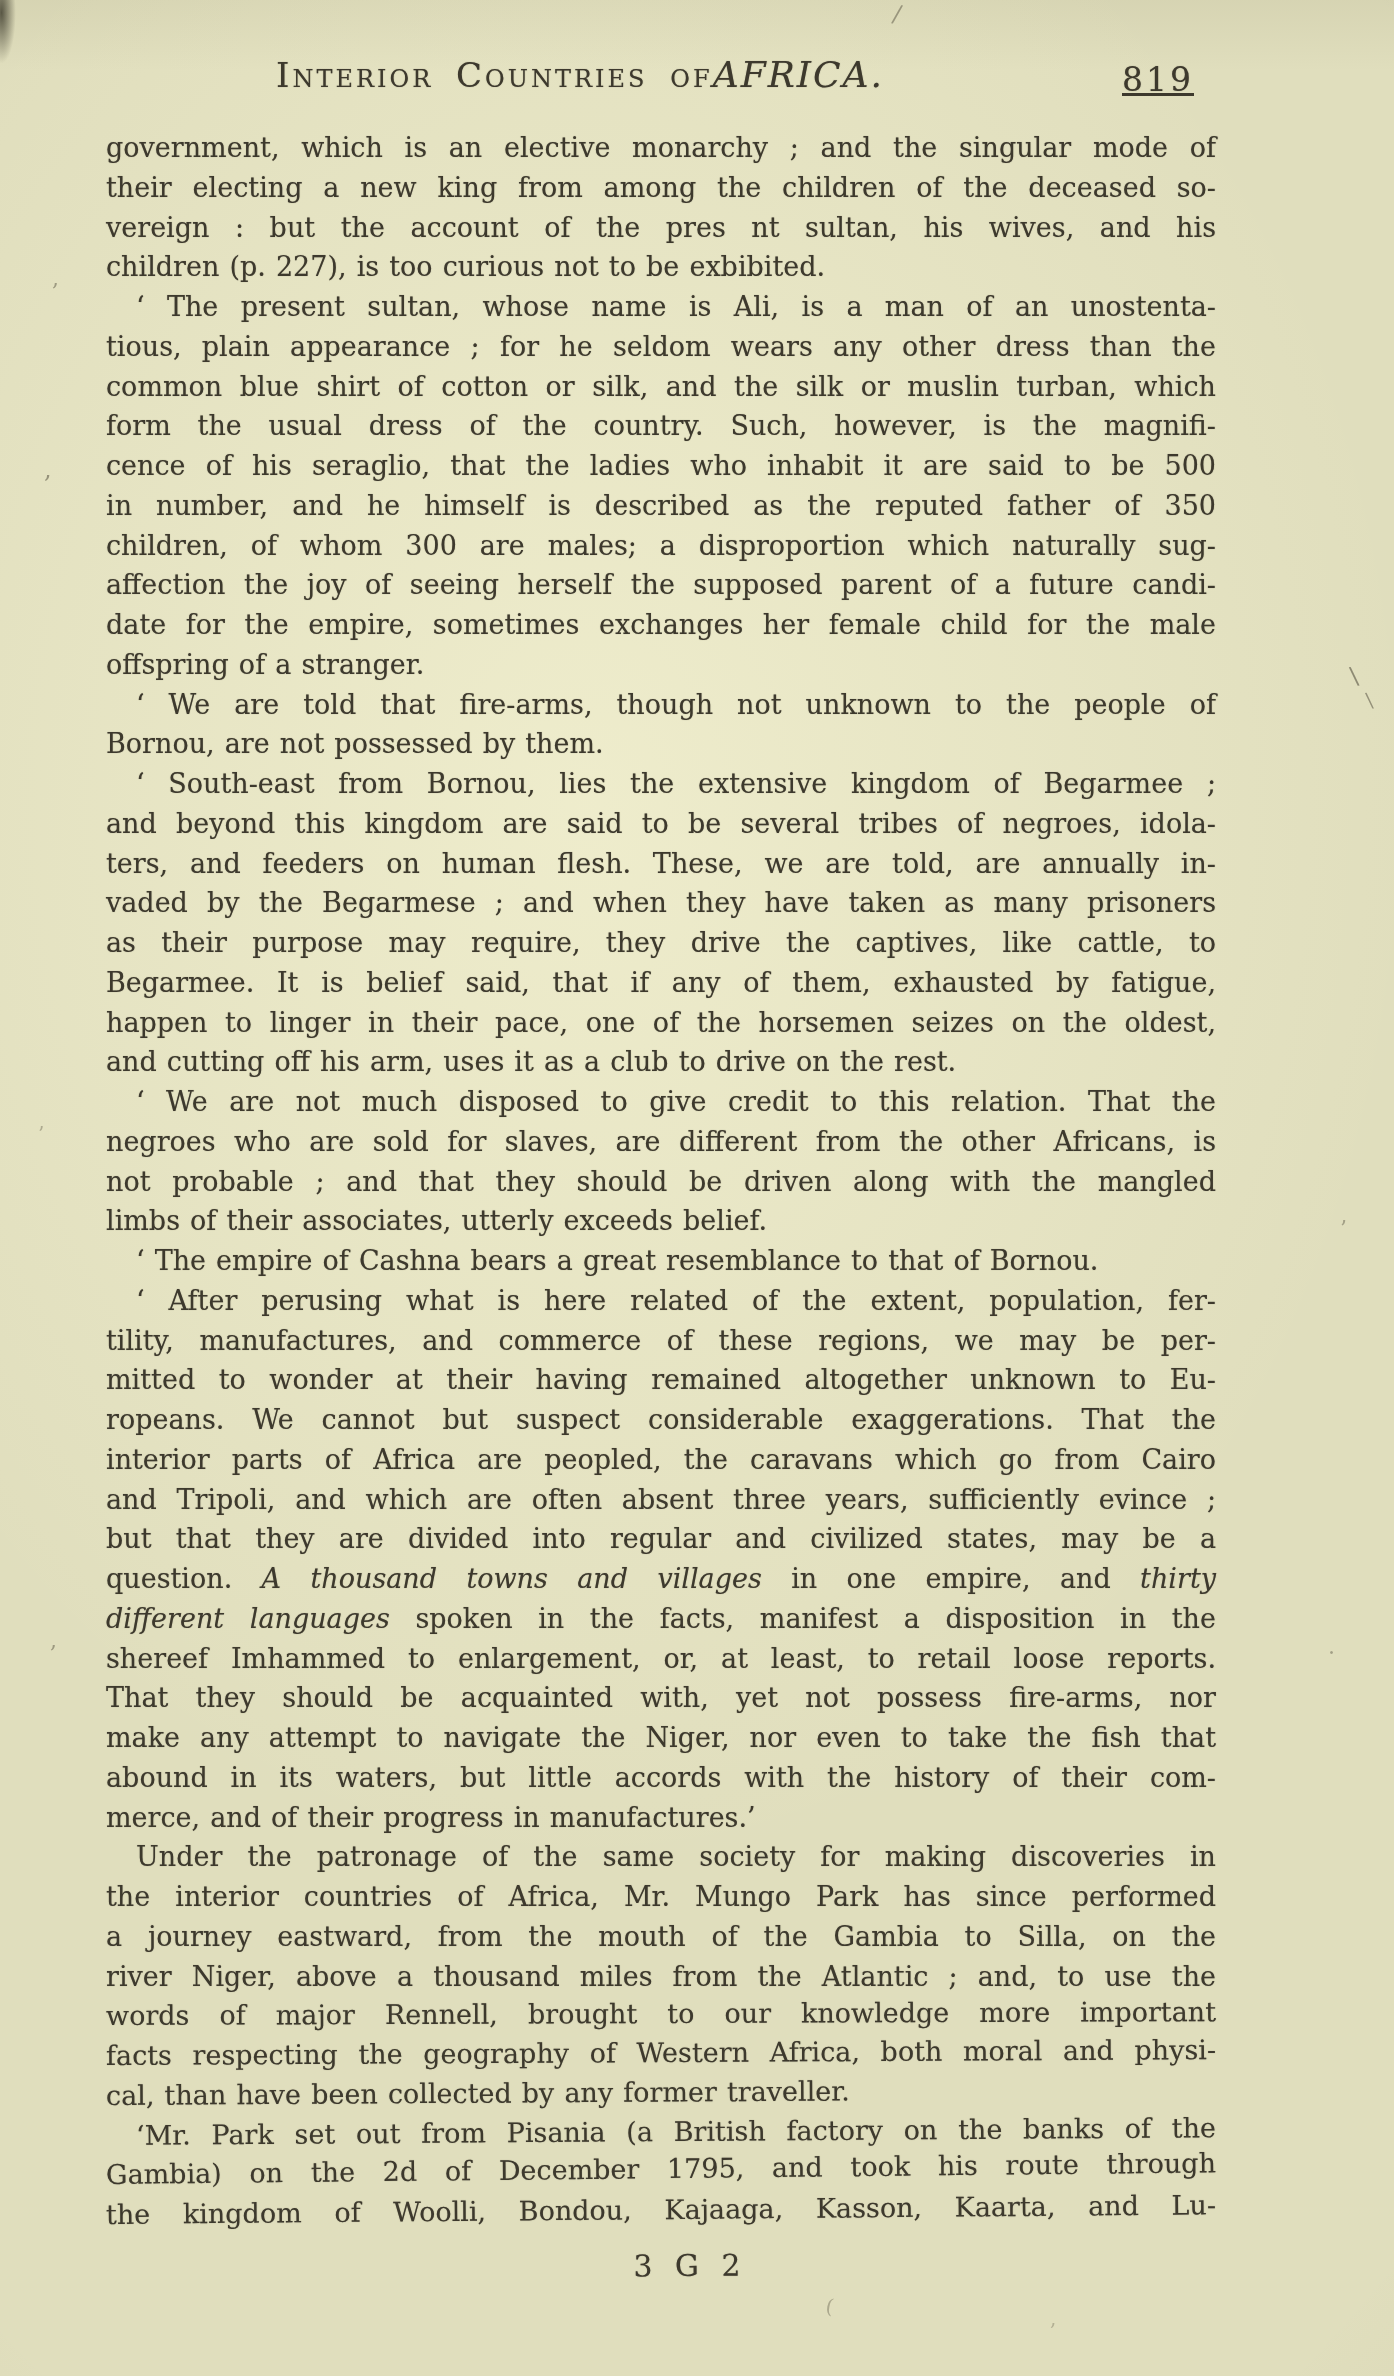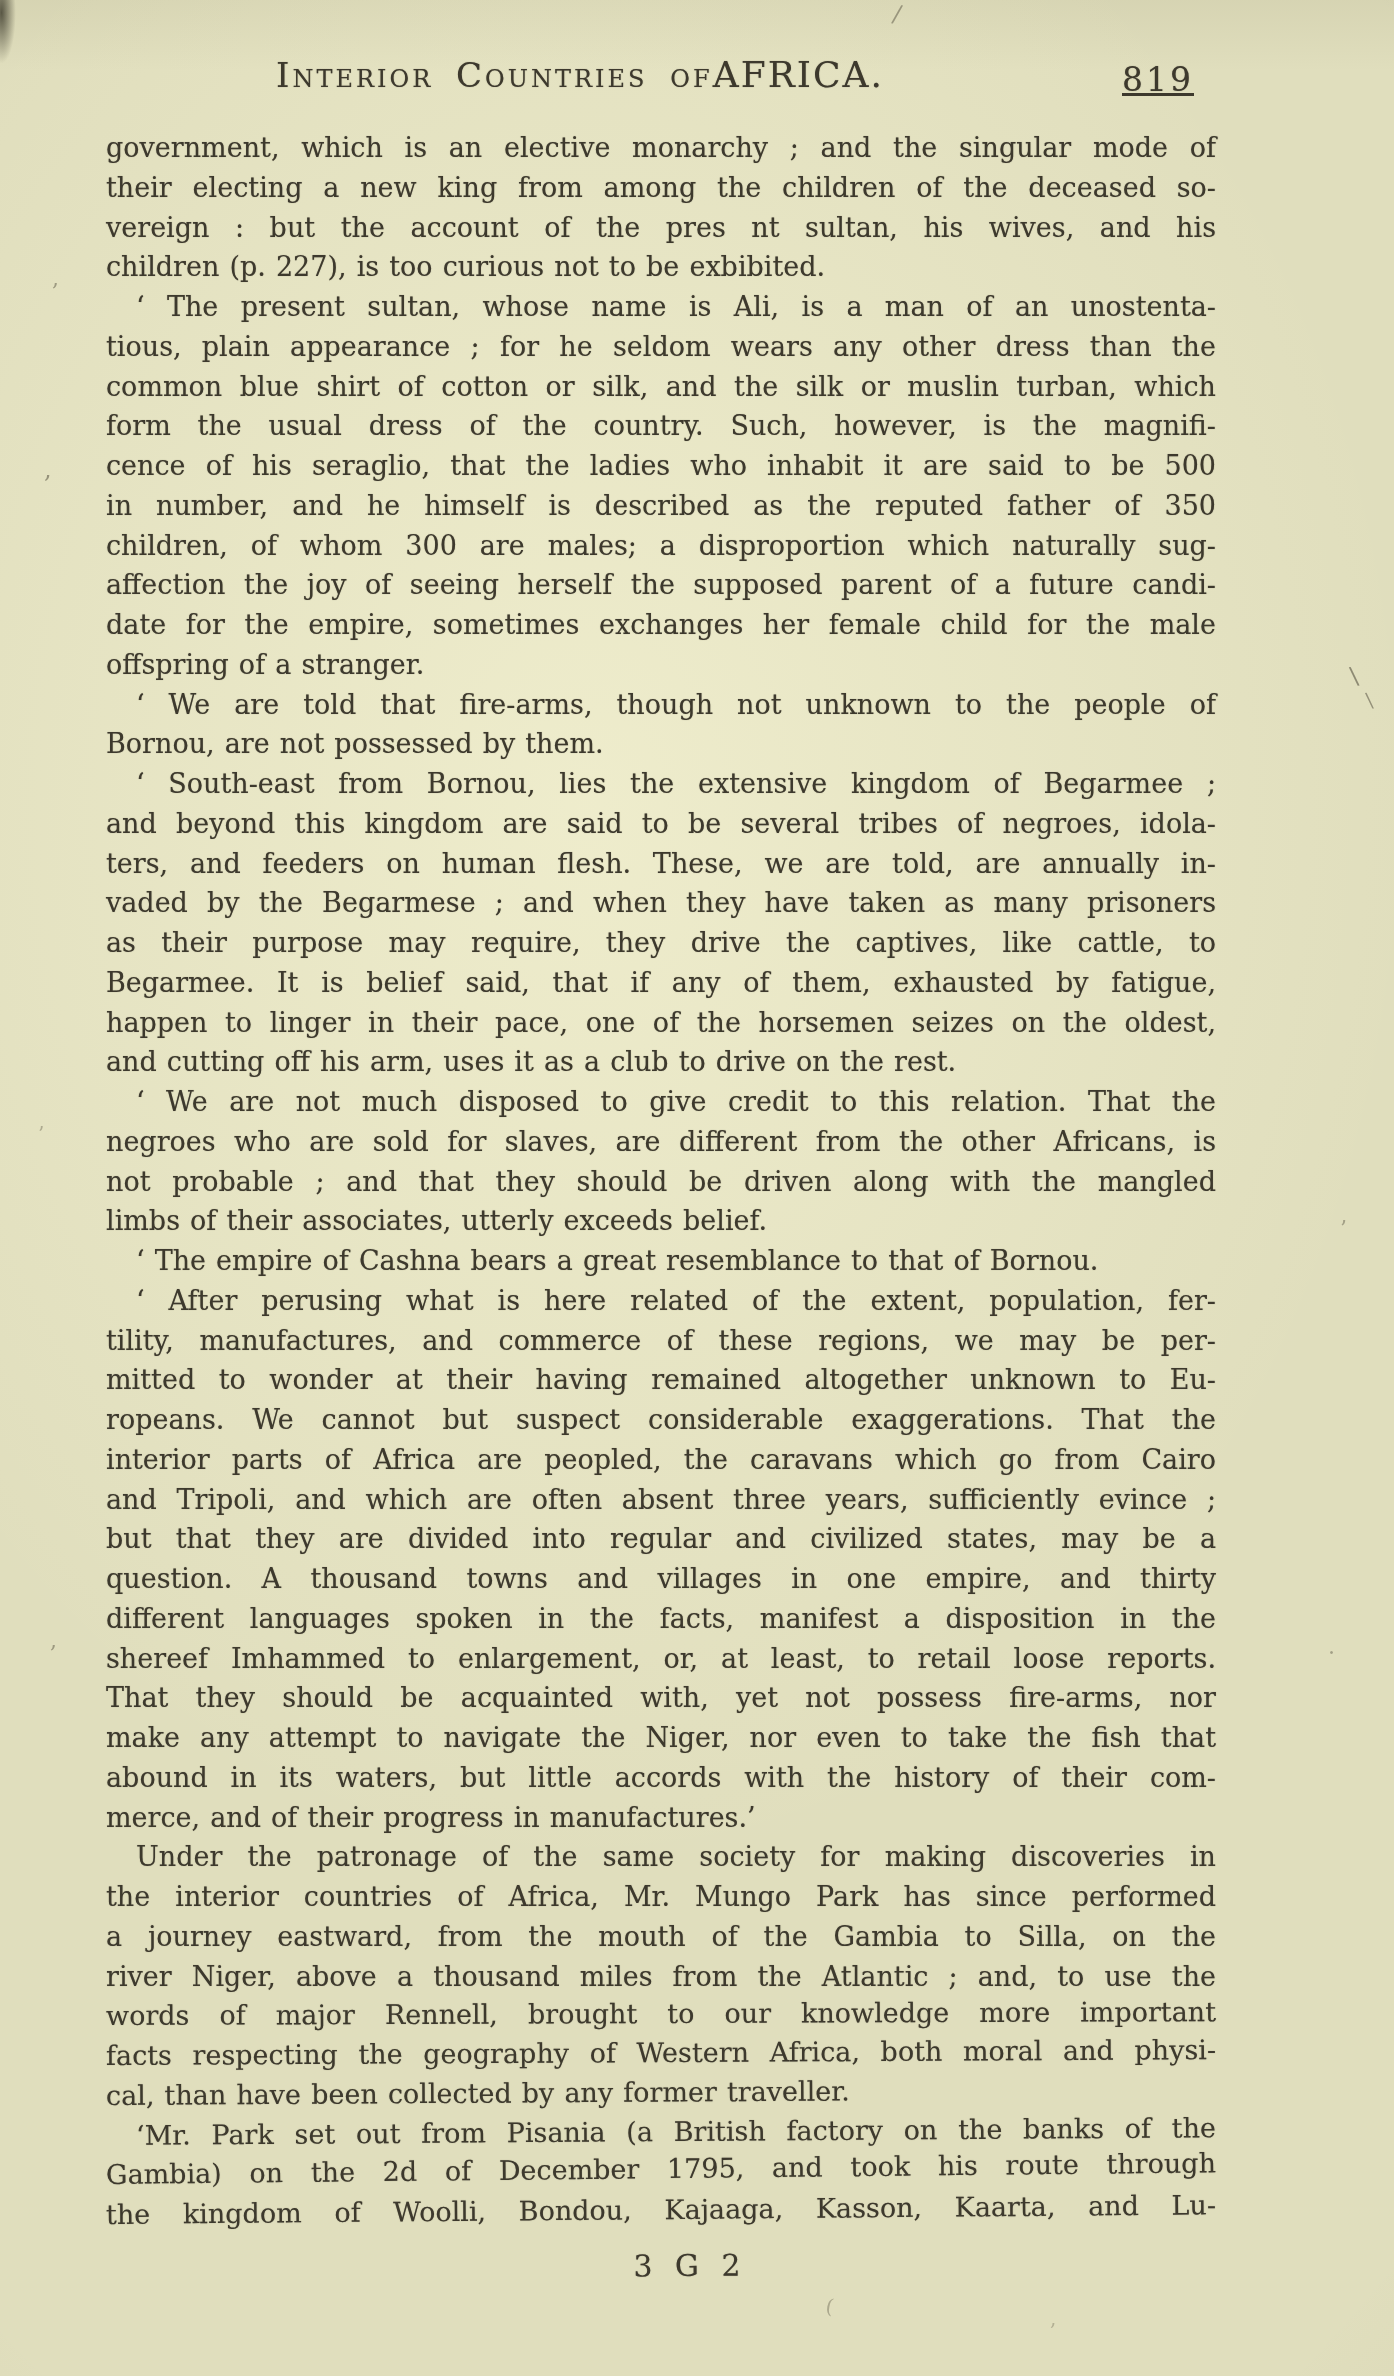--- a/index.html
+++ b/index.html
@@ -16,38 +16,38 @@
     color: #3d392d;
   }
   .running-header {
     position: absolute; top: 54px; left: 0; width: 1160px;
     text-align: center;
     font-variant: small-caps;
     font-size: 34px; letter-spacing: 3px; word-spacing: 9px;
     text-shadow: 0 0 1px rgba(60,56,44,0.5);
   }
   .running-header .caps {
-    font-variant: normal; font-size: 36px; letter-spacing: 2px; margin-left: 0;
+    font-variant: normal; font-size: 36px; letter-spacing: 2px; margin-left: 0; font-style: italic;
   }
   .page-number {
     position: absolute; top: 60px; left: 1122px;
     font-size: 33px; letter-spacing: 3px;
     text-shadow: 0 0 1px rgba(60,56,44,0.5);
     text-decoration: underline;
   }
   .page-text {
     position: absolute; top: 128px; left: 106px; width: 1110px;
     font-size: 27px; line-height: 39.75px;
     word-spacing: 1.5px;
     text-shadow: 0 0 1px rgba(60,56,44,0.45);
   }
   .line { text-align: justify; text-align-last: justify; transform-origin: 0 50%; }
   .line.end { text-align-last: left; }
   .line.indent { text-indent: 30px; }
-  .it { }
+  .it { font-style: italic; }
   .signature {
     position: absolute; top: 2248px; left: 0; width: 1376px;
     text-align: center;
     font-size: 30px; letter-spacing: 2px; word-spacing: 9px;
     transform: rotate(-0.4deg);
     text-shadow: 0 0 1px rgba(60,56,44,0.45);
   }
   .marks span.mark { position: absolute; color: #4a4536; line-height: 1; }
   .mark.smudge {
     background: radial-gradient(ellipse at 10% 20%, rgba(40,38,26,0.9), rgba(40,38,26,0) 70%);

